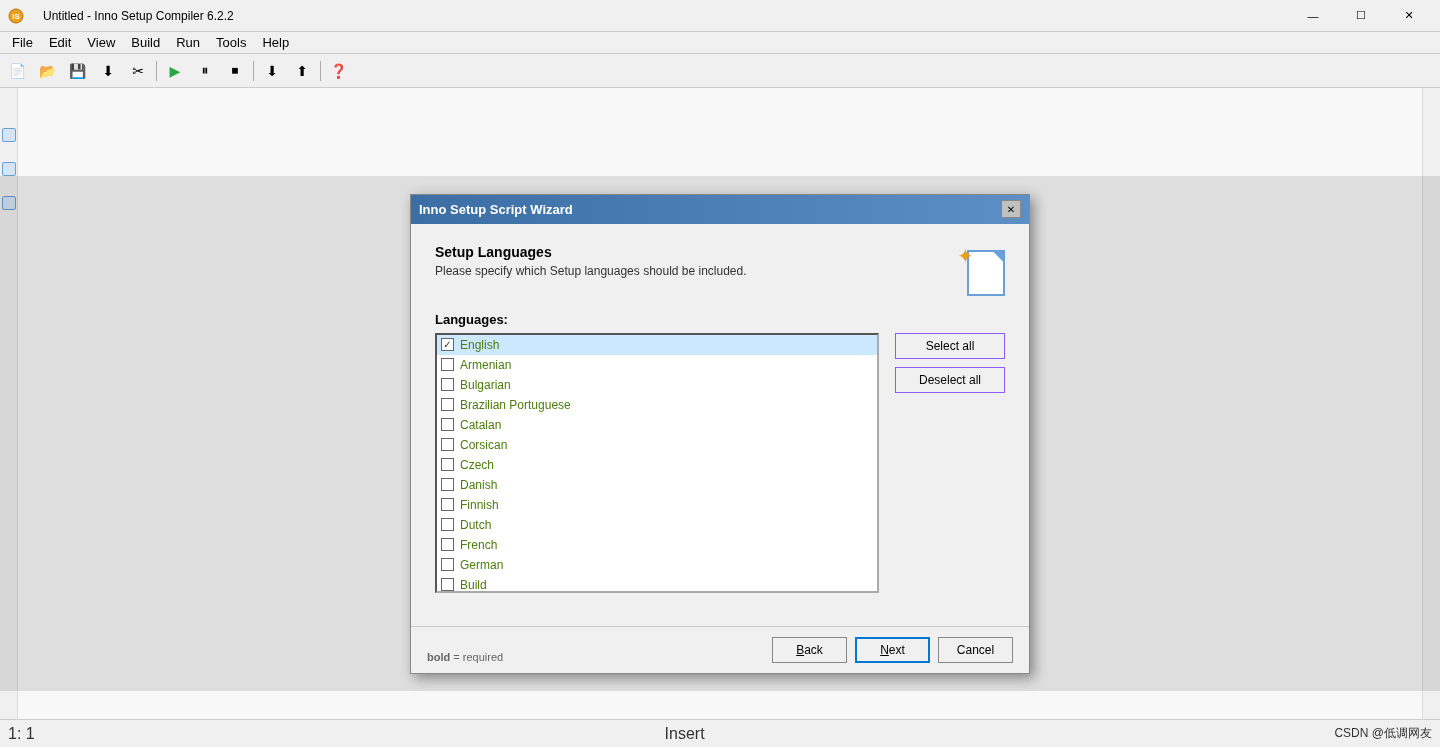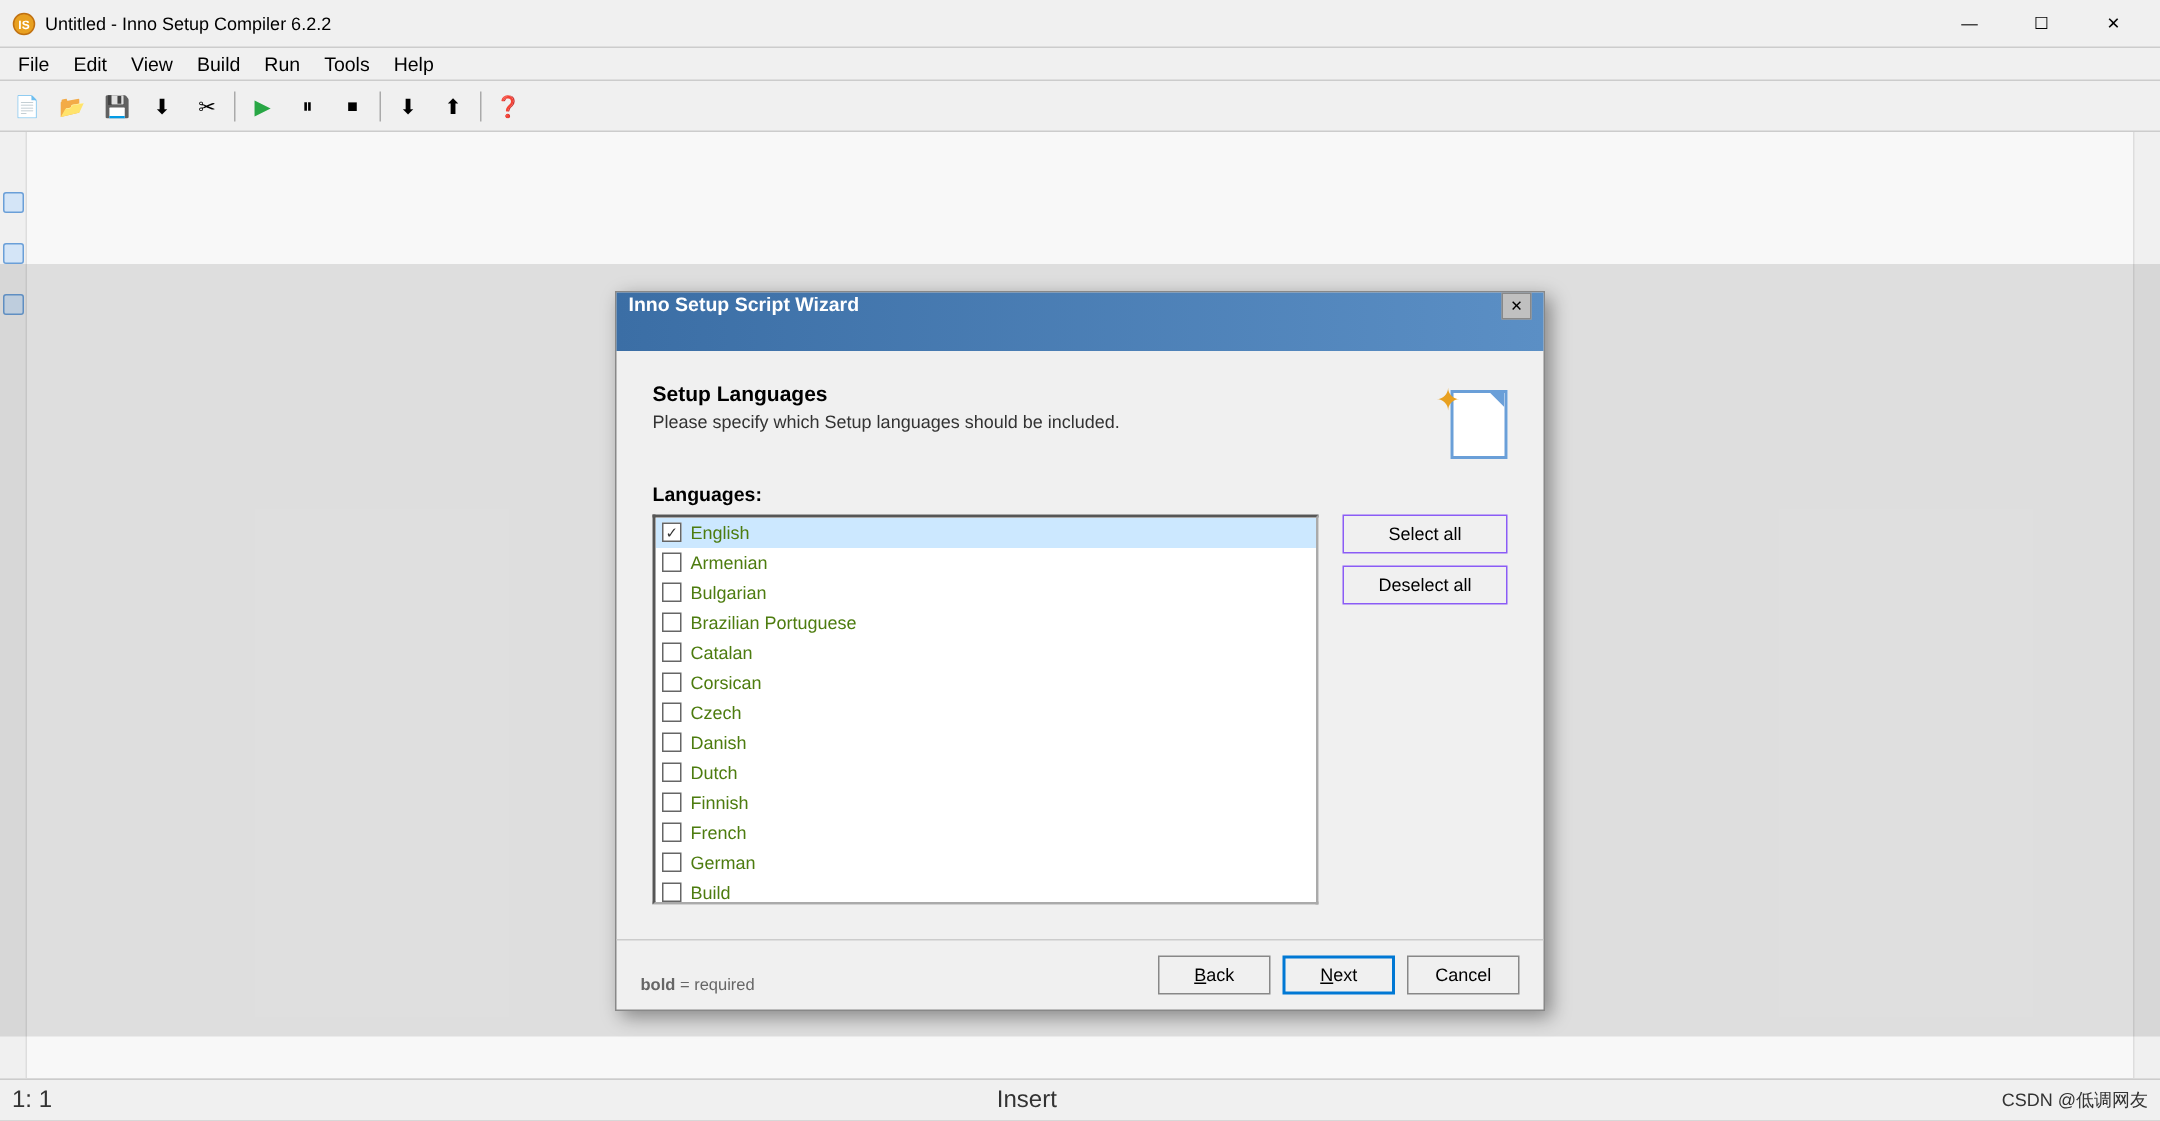--- a/index.html
+++ b/index.html
@@ -15,20 +15,21 @@
 
     
     .title-bar {
       background: #f0f0f0;
       height: 32px;
       display: flex;
       align-items: center;
       padding: 0 8px;
       border-bottom: 1px solid #ccc;
       position: relative;
+      gap: 13px;
     }
     .title-bar-icon {
       width: 16px;
       height: 16px;
       margin-right: 6px;
       display: flex;
       align-items: center;
       justify-content: center;
     }
     .title-bar-text {
@@ -178,22 +179,23 @@
       border: 1px solid #888;
       box-shadow: 4px 4px 12px rgba(0,0,0,0.4);
       width: 620px;
       min-height: 480px;
       display: flex;
       flex-direction: column;
     }
     .dialog-title-bar {
       background: linear-gradient(to right, #3b6ea5, #5b8fc5);
       color: white;
-      height: 39px;
-      display: flex;
+      height: 29px;
+      display: flex;
+      align-items: center;
       padding: 0 8px;
       font-size: 13px;
       font-weight: 600;
     }
     .dialog-title-text { flex: 1; }
     .dialog-close-btn {
       width: 20px;
       height: 18px;
       background: #c0c0c0;
       border: 1px solid #888;
@@ -477,25 +479,25 @@
                 <div class="language-item">
                   <div class="lang-checkbox"></div>
                   <span class="lang-name">Czech</span>
                 </div>
                 <div class="language-item">
                   <div class="lang-checkbox"></div>
                   <span class="lang-name">Danish</span>
                 </div>
                 <div class="language-item">
                   <div class="lang-checkbox"></div>
+                  <span class="lang-name">Finnish</span>
+                </div>
+                <div class="language-item">
+                  <div class="lang-checkbox"></div>
                   <span class="lang-name">Dutch</span>
-                </div>
-                <div class="language-item">
-                  <div class="lang-checkbox"></div>
-                  <span class="lang-name">Finnish</span>
                 </div>
                 <div class="language-item">
                   <div class="lang-checkbox"></div>
                   <span class="lang-name">French</span>
                 </div>
                 <div class="language-item">
                   <div class="lang-checkbox"></div>
                   <span class="lang-name">German</span>
                 </div>
                 <div class="language-item">

